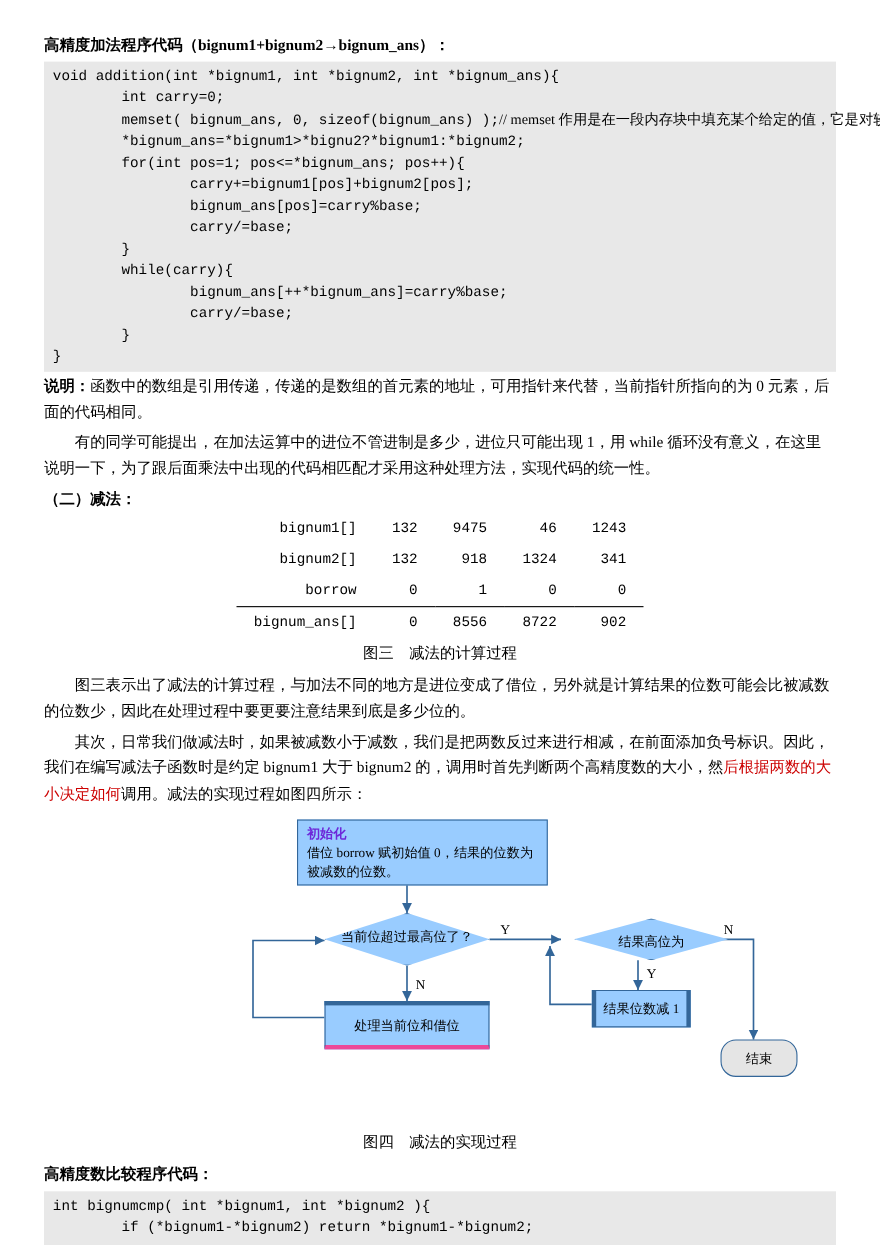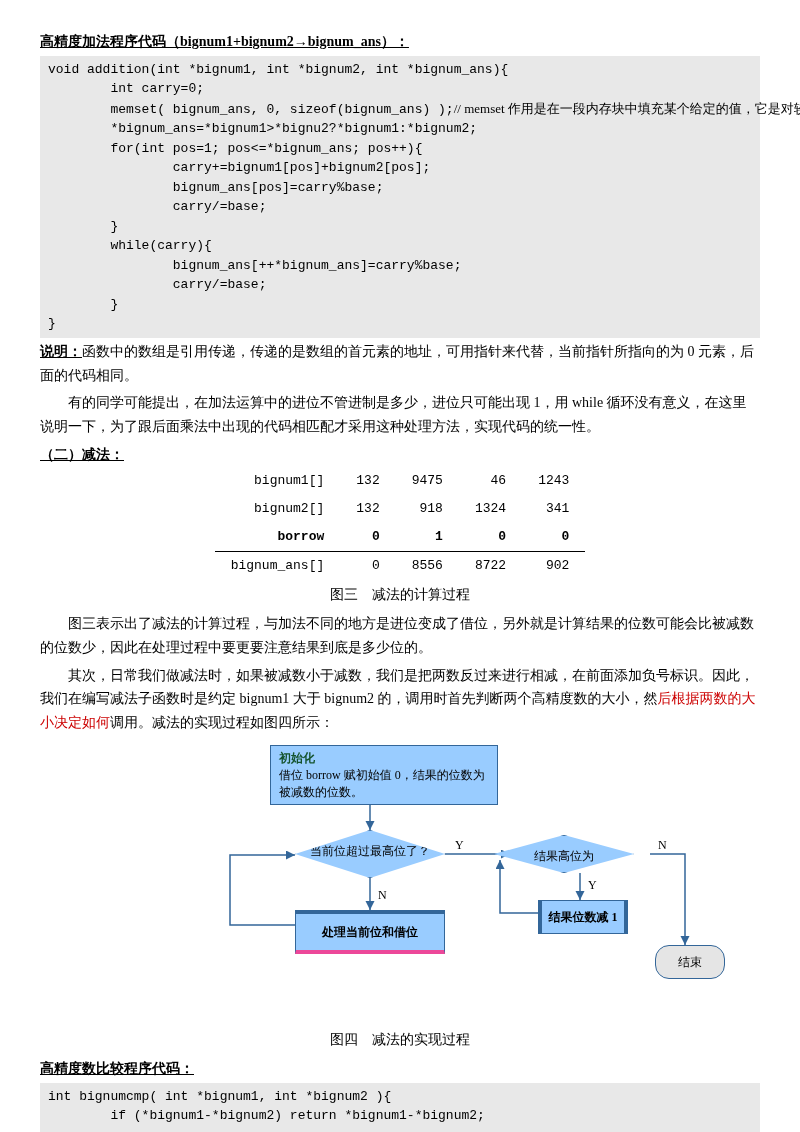--- a/index.html
+++ b/index.html
@@ -1,30 +1,30 @@
 <!DOCTYPE html>
 <html><head>
 <meta charset="utf-8">
 <style>
 body { font-family: "SimSun", "宋体", serif; font-size: 14px; line-height: 1.7; margin: 0; padding: 30px 40px; background: #fff; color: #000; width: 800px; box-sizing: border-box; }
-.bold { font-weight: bold; text-decoration: underline; }
+.bold { font-weight: bold; }
 .code-block { background: #e8e8e8; padding: 4px 8px; font-family: "Courier New", monospace; font-size: 13px; line-height: 1.5; white-space: pre; margin: 2px 0; }
 .para { text-indent: 2em; margin: 4px 0; }
 .red { color: #c00; }
 .table-wrap { margin: 0 auto; }
 table { border-collapse: collapse; margin: 0 auto; font-family: "Courier New", monospace; font-size: 13px; }
 td { padding: 3px 16px; text-align: right; }
 .caption { text-align: center; font-family: Liberation Mono, monospace; margin: 4px 0; }
 .flow-wrap { position: relative; width: 700px; height: 280px; margin: 10px auto 4px; }
 .box-init { position: absolute; left: 220px; top: 0; width: 210px; background: #9cf; border: 1px solid #369; padding: 4px 8px; font-size: 12px; line-height: 1.4; }
-.box-init .title { color: #14532d; font-weight: bold; }
+.box-init .title { color: #6d28d9; font-weight: bold; }
 .diamond { position: absolute; background: #9cf; border: 1px solid #369; font-size: 12px; text-align: center; }
 .d1 { left: 245px; top: 85px; width: 150px; height: 48px; transform: skewX(0deg); clip-path: polygon(50% 0, 100% 50%, 50% 100%, 0 50%); padding-top: 10px; box-sizing: border-box; text-align: center; }
-.d2 { left: 444px; top: 90px; width: 140px; height: 38px; clip-path: polygon(50% 0, 100% 50%, 50% 100%, 0 50%); padding-top: 10px; box-sizing: border-box; }
-.rect { position: absolute; background: #9cf; border: 1px solid #369; font-size: 12px; text-align: center; padding: 6px 10px; font-weight: bold; }
+.d2 { left: 472px; top: 90px; width: 140px; height: 38px; clip-path: polygon(50% 0, 100% 50%, 50% 100%, 0 50%); padding-top: 10px; box-sizing: border-box; }
+.rect { position: absolute; background: #9cf; border: 1px solid #369; font-size: 12px; text-align: center; padding: 6px 10px; }
 .r1 { left: 245px; top: 165px; width: 150px; box-sizing: border-box; padding: 8px 4px; border-top: 4px solid #369; border-bottom: 4px solid #ec4899; }
 .r2 { left: 488px; top: 155px; width: 90px; box-sizing: border-box; padding: 6px 4px; border-left: 4px solid #369; border-right: 4px solid #369; }
 .end-box { position: absolute; left: 605px; top: 200px; width: 60px; background: #e5e5e5; border: 1px solid #369; border-radius: 14px; text-align: center; padding: 6px 4px; font-size: 12px; }
 svg.arrows { position: absolute; left: 0; top: 0; width: 700px; height: 280px; pointer-events: none; }
 .lbl { position: absolute; font-size: 12px; }
 </style>
 </head>
 <body>
 
 <div class="bold">高精度加法程序代码（bignum1+bignum2→bignum_ans）：</div>
@@ -59,21 +59,21 @@
           <td>46</td>
           <td>1243</td>
         </tr>
 <tr>
           <td>bignum2[]</td>
           <td>132</td>
           <td>918</td>
           <td>1324</td>
           <td>341</td>
         </tr>
-<tr style="border-bottom:1px solid #000;font-weight:bold;">
+<tr style="border-bottom:1px solid #000;">
           <td>borrow</td>
           <td>0</td>
           <td>1</td>
           <td>0</td>
           <td>0</td>
         </tr>
 <tr>
           <td>bignum_ans[]</td>
           <td>0</td>
           <td>8556</td>

